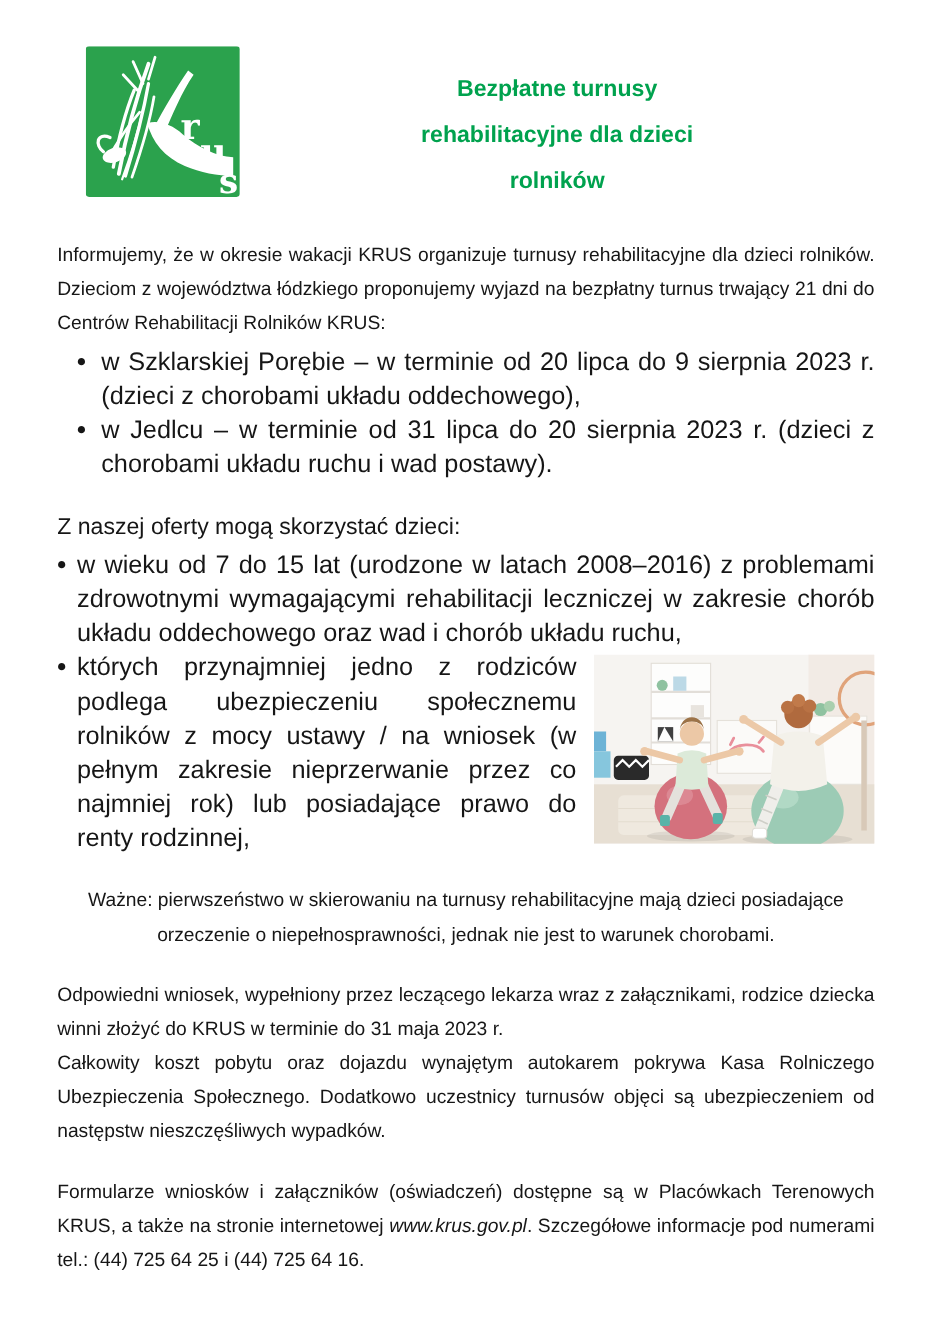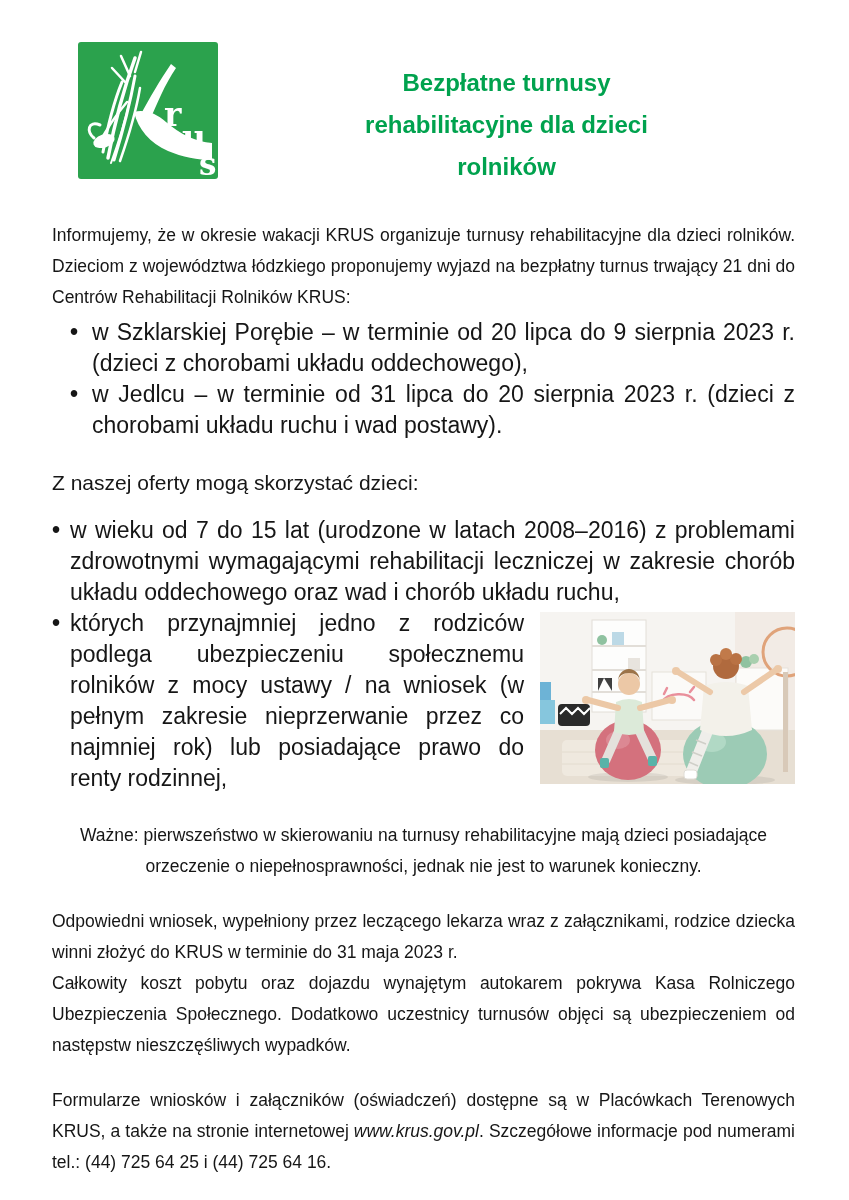--- a/index.html
+++ b/index.html
@@ -12,34 +12,34 @@
   }
   .b{font-weight:normal;}
   .i{font-style:italic;}
   .ml{margin-left:26px;}
 
   
   .masthead{display:flex;align-items:flex-start;margin-left:26px;}
   .logo-box{width:140px;height:137px;flex:0 0 auto;}
   .doc-title{
     flex:1;text-align:center;font-weight:bold;
-    font-size:24px;line-height:42px;padding-top:4px;
+    font-size:21px;line-height:42px;padding-top:4px;
     color:var(--title-green,#00a24e);
   }
 
   
   .para{font-size:17.5px;line-height:31px;text-align:justify;margin:0;}
   .intro{margin-top:16px;}
 
   ul.list{list-style:none;margin:0;padding:0;font-size:23px;line-height:31px;text-align:justify;}
   ul.list li{position:relative;margin:0;}
   ul.locations{margin-top:4px;}
   ul.locations li{padding-left:40px;}
   ul.locations li::before{content:"\2022";position:absolute;left:18px;font-weight:bold;}
-  ul.eligibility{margin-top:17px;}
+  ul.eligibility{margin-top:4px;}
   ul.eligibility li{padding-left:18px;}
   ul.eligibility li::before{content:"\2022";position:absolute;left:0;font-weight:bold;}
 
   .offer-heading{
     font-size:21px;line-height:31px;text-align:left;
     margin:26px 0 0 0;font-weight:normal;
   }
 
   .photo-float{
     float:right;width:255px;height:172px;
@@ -168,21 +168,21 @@
             <circle cx="176" cy="48" r="6" fill="#b97244"></circle>
             <circle cx="196" cy="47" r="6" fill="#b97244"></circle>
             <circle cx="186" cy="42" r="6" fill="#c17a4a"></circle>
           </g>
         </svg>
       </span>
       <span><span class="">których przynajmniej jedno z rodziców </span><span class="b ">podlega ubezpieczeniu społecznemu rolników</span><span class=""> z mocy ustawy / na wniosek (w pełnym zakresie nieprzerwanie przez co najmniej rok) lub posiadające prawo do renty rodzinnej,</span></span>
     </li>
   </ul>
 
-  <p class="para important"><span class="">Ważne: pierwszeństwo w skierowaniu na turnusy rehabilitacyjne mają dzieci posiadające orzeczenie o niepełnosprawności, jednak nie jest to warunek konieczny.</span></p>
+  <p class="para important"><span class="">Ważne: pierwszeństwo w skierowaniu na turnusy rehabilitacyjne mają dzieci posiadające orzeczenie o niepełnosprawności, jednak nie jest to warunek chorobami.</span></p>
 
   <p class="para application"><span class="">Odpowiedni wniosek, wypełniony przez leczącego lekarza wraz z załącznikami, rodzice dziecka winni złożyć do KRUS w terminie </span><span class="b ">do 31 maja 2023 r.</span></p>
 
   <p class="para costs"><span class="">Całkowity koszt pobytu oraz dojazdu wynajętym autokarem pokrywa Kasa Rolniczego Ubezpieczenia Społecznego. Dodatkowo uczestnicy turnusów objęci są ubezpieczeniem od następstw nieszczęśliwych wypadków.</span></p>
 
   <p class="para forms"><span class="">Formularze wniosków i załączników (oświadczeń) dostępne są w Placówkach Terenowych KRUS, a także na stronie internetowej </span><span class="i">www.krus.gov.pl</span><span class="">. Szczegółowe informacje pod numerami tel.: (44) 725 64 25 i (44) 725 64 16.</span></p>
 
 </div>
 
 </body></html>

